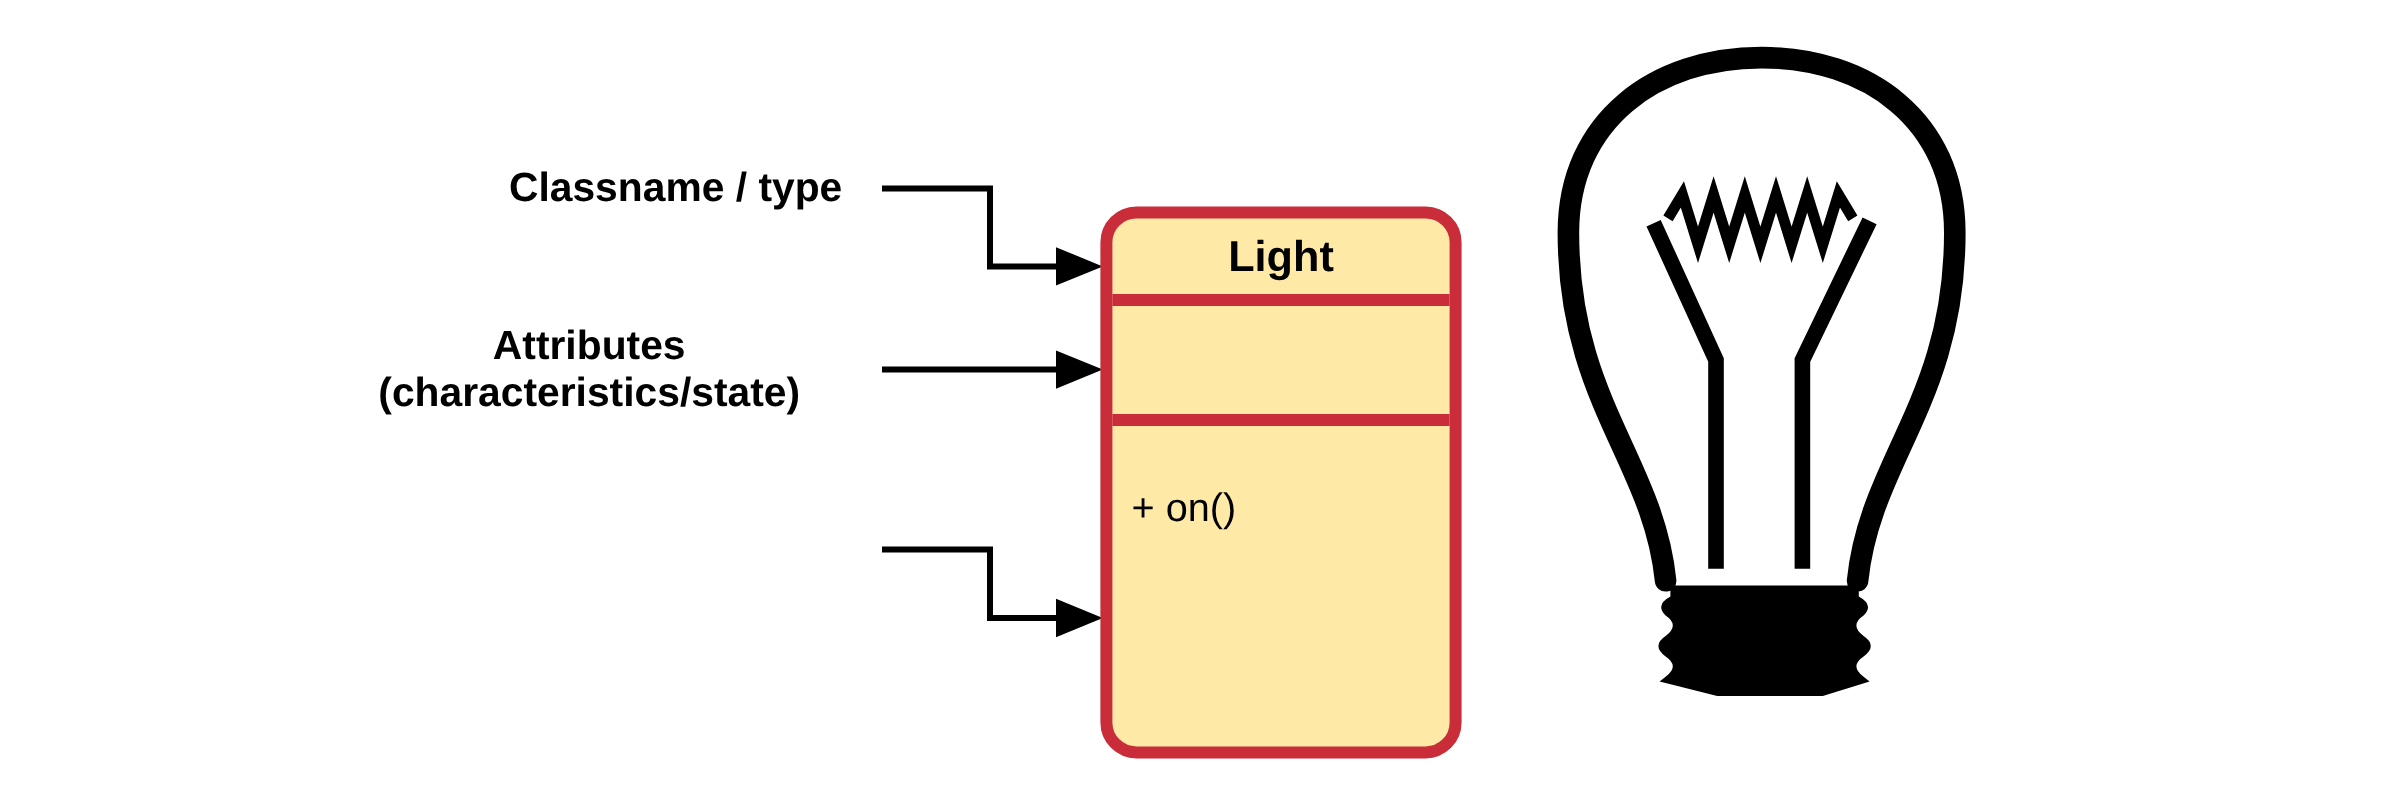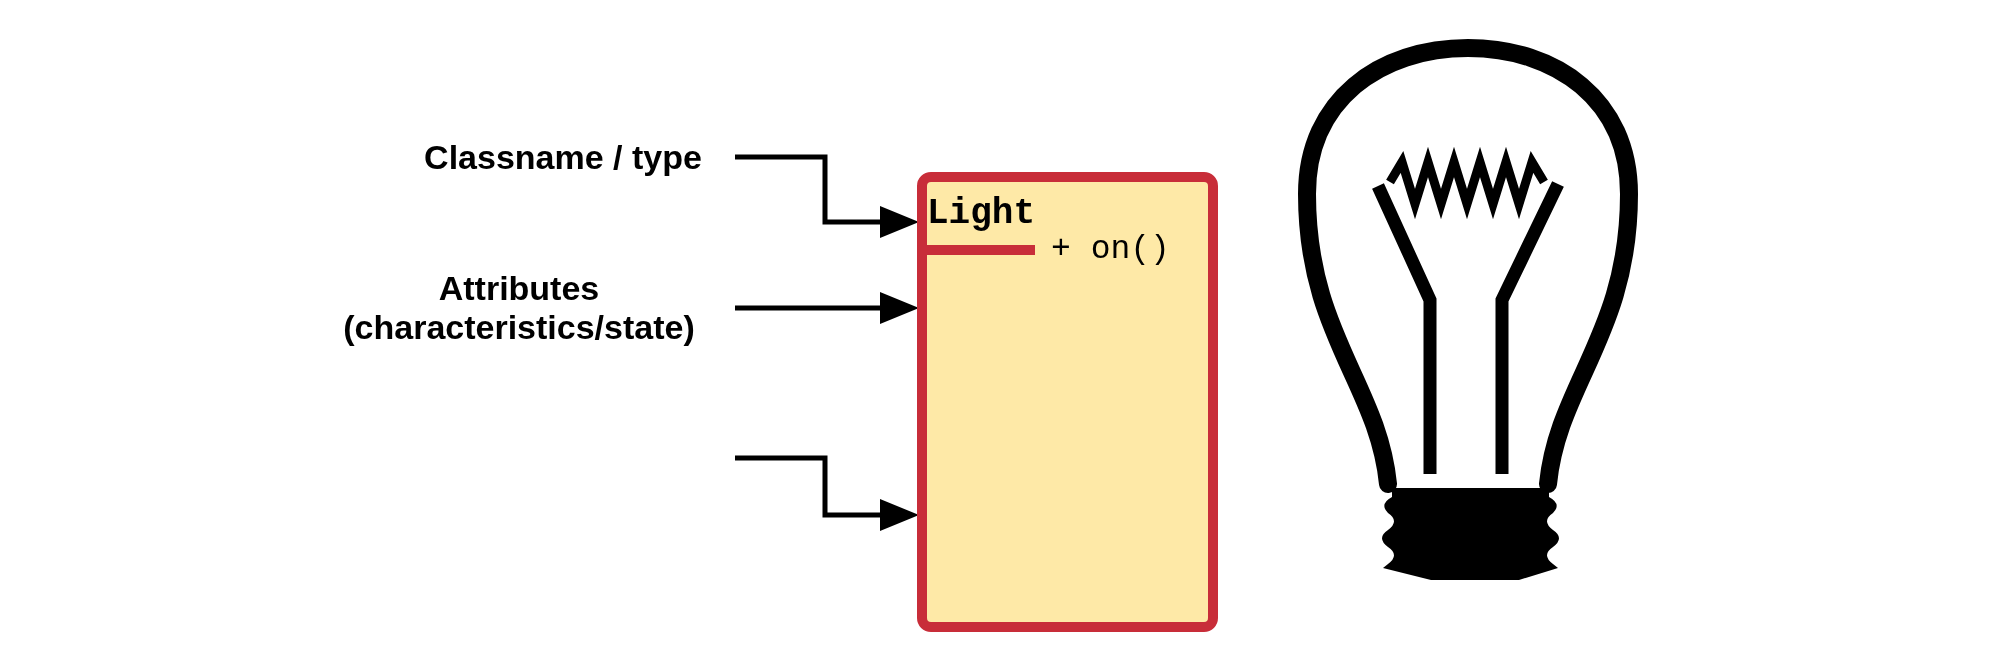--- a/index.html
+++ b/index.html
@@ -18,39 +18,38 @@
   .label {
     position: absolute;
     transform: translate(-50%, -50%);
     font-weight: bold;
     font-size: 34px;
     line-height: 39px;
     text-align: center;
     white-space: nowrap;
   }
   #label-classname { left: 563px; top: 157px; }
-  #label-attributes { left: 519px; top: 308px; }
+  #label-attributes { left: 491px; top: 308px; }
   #label-methods { left: 510px; top: 456px; }
 
   svg.overlay { position: absolute; left: 0; top: 0; display: block; }
 
   .arrow-line { fill: none; stroke: var(--line, #000000); stroke-width: 5; }
   .arrow-head { fill: var(--line, #000000); stroke: none; }
 
   .uml-box {
     position: absolute;
     left: 917px; top: 172px;
     width: 301px; height: 460px;
     box-sizing: border-box;
     background: var(--uml-fill, #FEE9A7);
     border: 10px solid var(--uml-border, #C82D39);
-    border-radius: 14px;
+    border-radius: 30px;
     display: flex;
-    flex-direction: row;
-    font-family: Liberation Mono, monospace;
+    flex-direction: column;
   }
   .uml-title {
     height: 63px;
     flex: none;
     border-bottom: 10px solid var(--uml-border, #C82D39);
     display: flex; align-items: center; justify-content: center;
     font-weight: bold;
     font-size: 36px;
   }
   .uml-attrs {

